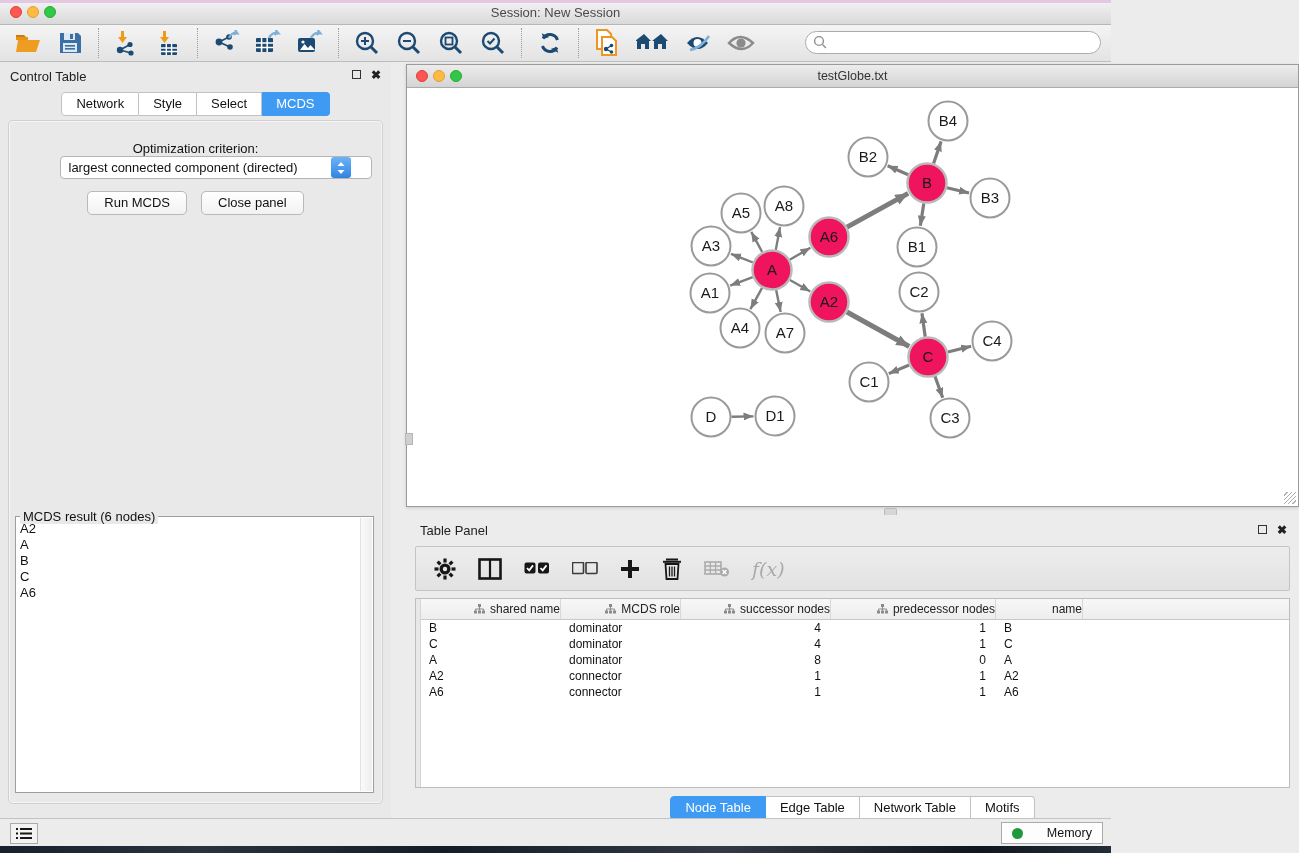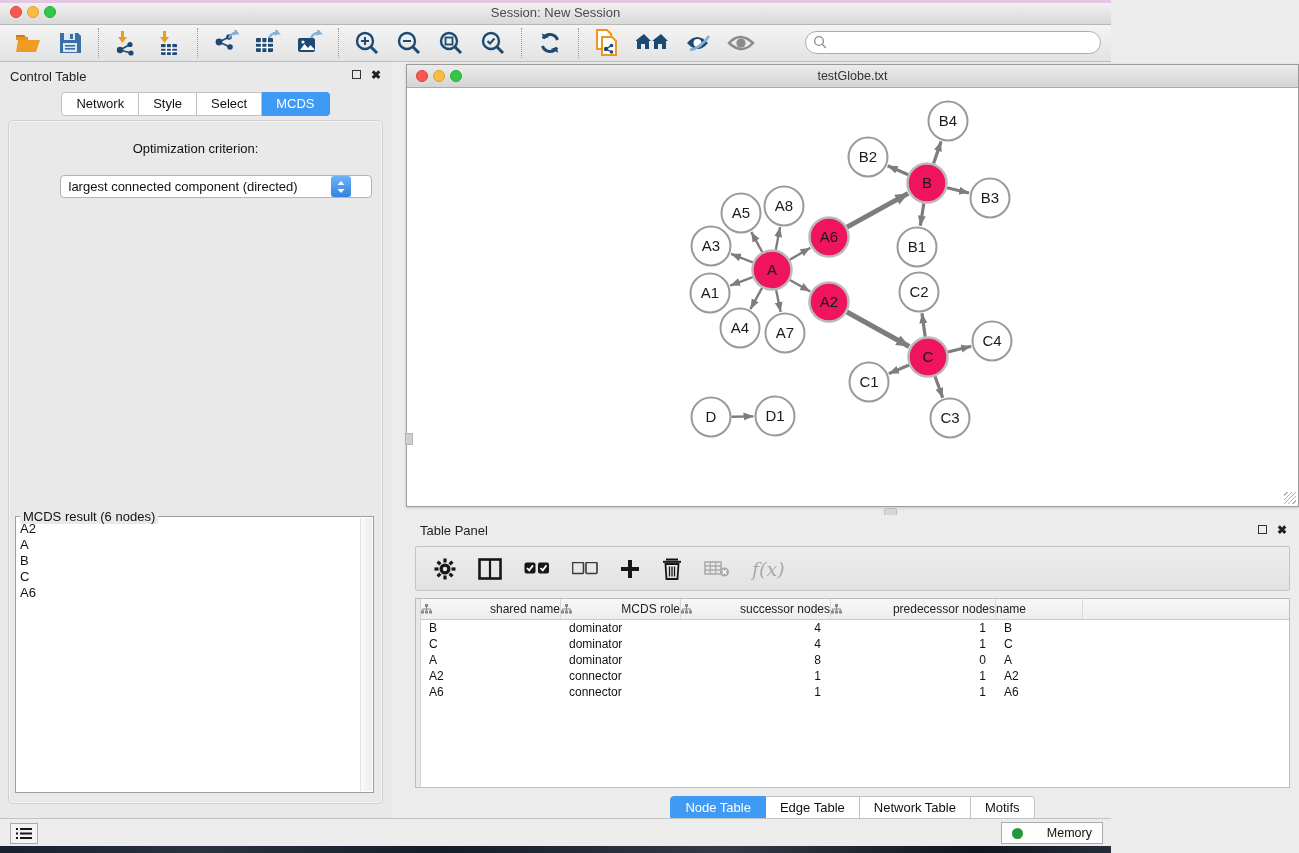--- a/index.html
+++ b/index.html
@@ -36,21 +36,21 @@
   .float-glyph { width:9px; height:9px; border:1.5px solid #333; display:inline-block; }
   .seg-row { display:flex; justify-content:center; margin-top:2px; }
   .seg-tab { font-size:13px; color:#111; background:#fff; border:1px solid #c2c2c2; border-left:none;
     padding:3px 14px 4px; cursor:pointer; }
   .seg-tab:first-child { border-left:1px solid #c2c2c2; border-radius:4px 0 0 4px; }
   .seg-tab:last-child { border-radius:0 4px 4px 0; }
   .seg-tab.selected { background:#3e9af2; color:#fff; border-color:#3e9af2; }
   .cp-content { position:absolute; left:8px; right:8px; top:58px; bottom:14px;
     background:#e9e9e9; border:1px solid #d0d0d0; border-radius:5px; box-shadow:inset 0 0 0 1px #f5f5f5; }
   .opt-label { text-align:center; margin-top:20px; font-size:13px; color:#111; }
-  .select-row { position:relative; margin:19px auto 0; width:312px;padding-left:20px; }
+  .select-row { position:relative; margin:0 auto 0; width:312px;padding-left:20px; }
   .select-box { width:312px; height:23px; background:#fff; border:1px solid #b4b4b4; border-radius:4px;
     font-size:13px; color:#111; padding:3px 26px 0 8px; white-space:nowrap; overflow:hidden; cursor:pointer; }
   .select-stepper { position:absolute; right:1px; top:1px; width:20px; height:21px; border-radius:3px;
     background:linear-gradient(#6db3f8,#3183e0); display:flex; flex-direction:column; align-items:center; justify-content:center; cursor:pointer; }
   .select-stepper svg { display:block; }
   .btn-row { display:flex; justify-content:center; gap:14px; margin-top:12px; }
   .mac-btn { background:linear-gradient(#ffffff,#f2f2f2); border:1px solid #b9b9b9; border-radius:5px;
     font-size:13px; color:#111; padding:3px 16px 4px; cursor:pointer; font-family:"Liberation Sans",sans-serif; }
   .result-box { position:absolute; left:6px; right:8px; top:395px; bottom:10px; border:1px solid #9d9d9d;
     background:#fff; }
@@ -76,21 +76,21 @@
   .tp-title { position:absolute; left:14px; top:8px; font-size:13px; color:#222; }
   .tp-toolbar { position:absolute; left:9px; right:9px; top:31px; height:45px;
     background:linear-gradient(#ededed,#e2e2e2); border:1px solid #c4c4c4; border-radius:2px;
     display:flex; align-items:center; gap:22px; padding-left:18px; }
   .tp-btn { display:flex; align-items:center; justify-content:center; cursor:pointer; }
   .fx-label { font-family:"DejaVu Serif", serif; font-style:italic; font-size:19px; color:#a9a9a9; cursor:default; }
   .node-table { position:absolute; left:9px; right:9px; top:83px; height:190px; background:#fff; border:1px solid #bdbdbd; }
   .nt-gutter { position:absolute; left:0; top:0; bottom:0; width:5px; background:#e8e8e8; border-right:1px solid #d5d5d5; }
   .nt-header { position:absolute; left:5px; top:0; right:0; height:21px; display:flex;
     background:linear-gradient(#f7f7f7,#ededed); border-bottom:1px solid #c9c9c9; }
-  .nt-hcell { display:flex; align-items:center; justify-content:space-between; gap:5px; font-size:12px; color:#222;
+  .nt-hcell { display:flex; align-items:center; justify-content:flex-end; gap:5px; font-size:12px; color:#222;
     border-right:1px solid #d8d8d8; height:100%; cursor:pointer; }
   .nt-body { position:absolute; left:5px; top:21px; right:0; bottom:0; }
   .nt-row { display:flex; height:16px; }
   .nt-cell { font-size:12px; color:#111; padding:1px 8px 0; white-space:nowrap; overflow:hidden; }
   .nt-cell.al-right { text-align:right; padding-right:10px; }
   .tp-tabs { position:absolute; left:0; right:0; top:279px; display:flex; justify-content:center; }
 
   
   .statusbar { position:absolute; left:0; top:818px; width:100%; height:28px; background:#ececec; border-top:1px solid #c3c3c3; }
   .list-btn { position:absolute; left:10px; top:4px; width:28px; height:21px; background:#f3f3f3;
@@ -287,20 +287,24 @@
     <div class="cp-content">
       <div class="opt-label">Optimization criterion:</div>
       <div class="select-row">
         <div class="select-box">largest connected component (directed)</div>
         <div class="select-stepper">
           <svg width="10" height="14" viewBox="0 0 10 14">
               <path d="M5 1 L8.5 5 h-7 z" fill="#fff"></path>
               <path d="M5 13 L1.5 9 h7 z" fill="#fff"></path>
             </svg>
         </div>
+      </div>
+      <div class="btn-row">
+        <button class="mac-btn">Run MCDS</button>
+        <button class="mac-btn">Close panel</button>
       </div>
       <div class="result-box">
         <span class="result-legend">MCDS result (6 nodes)</span>
         <div class="result-list" id="result-list">
             <div>A2</div>
             <div>A</div>
             <div>B</div>
             <div>C</div>
             <div>A6</div>
           </div>

